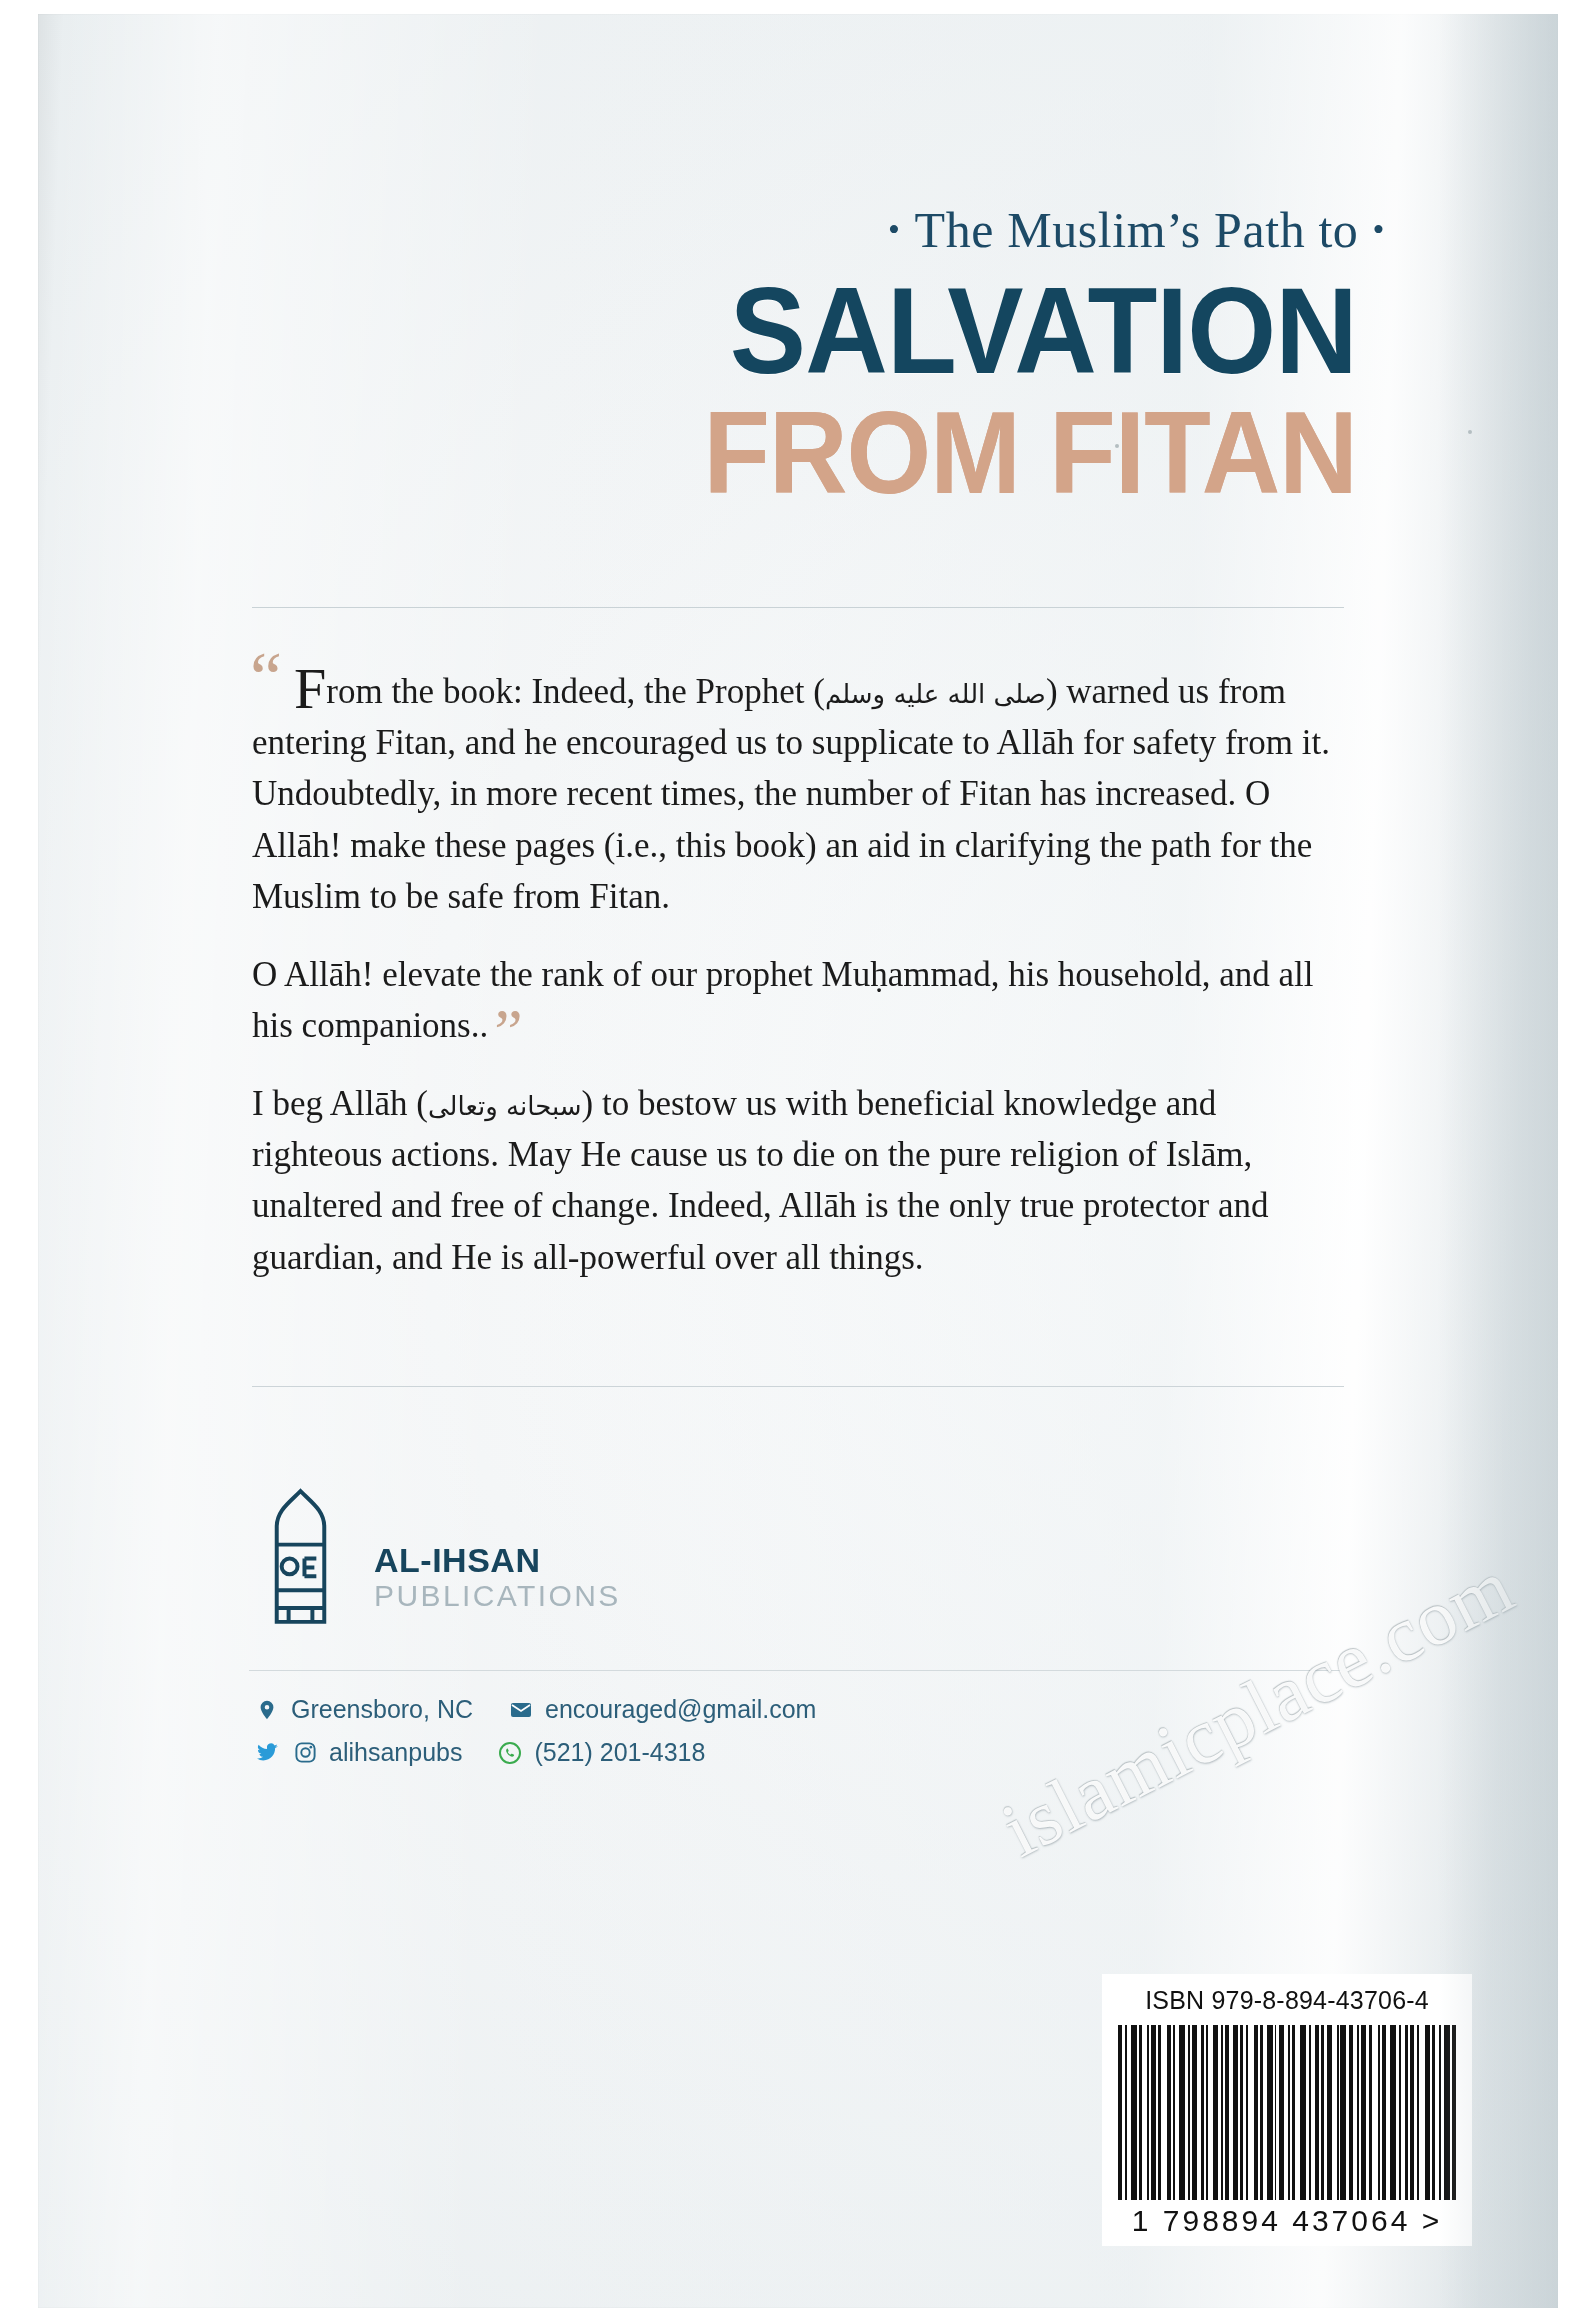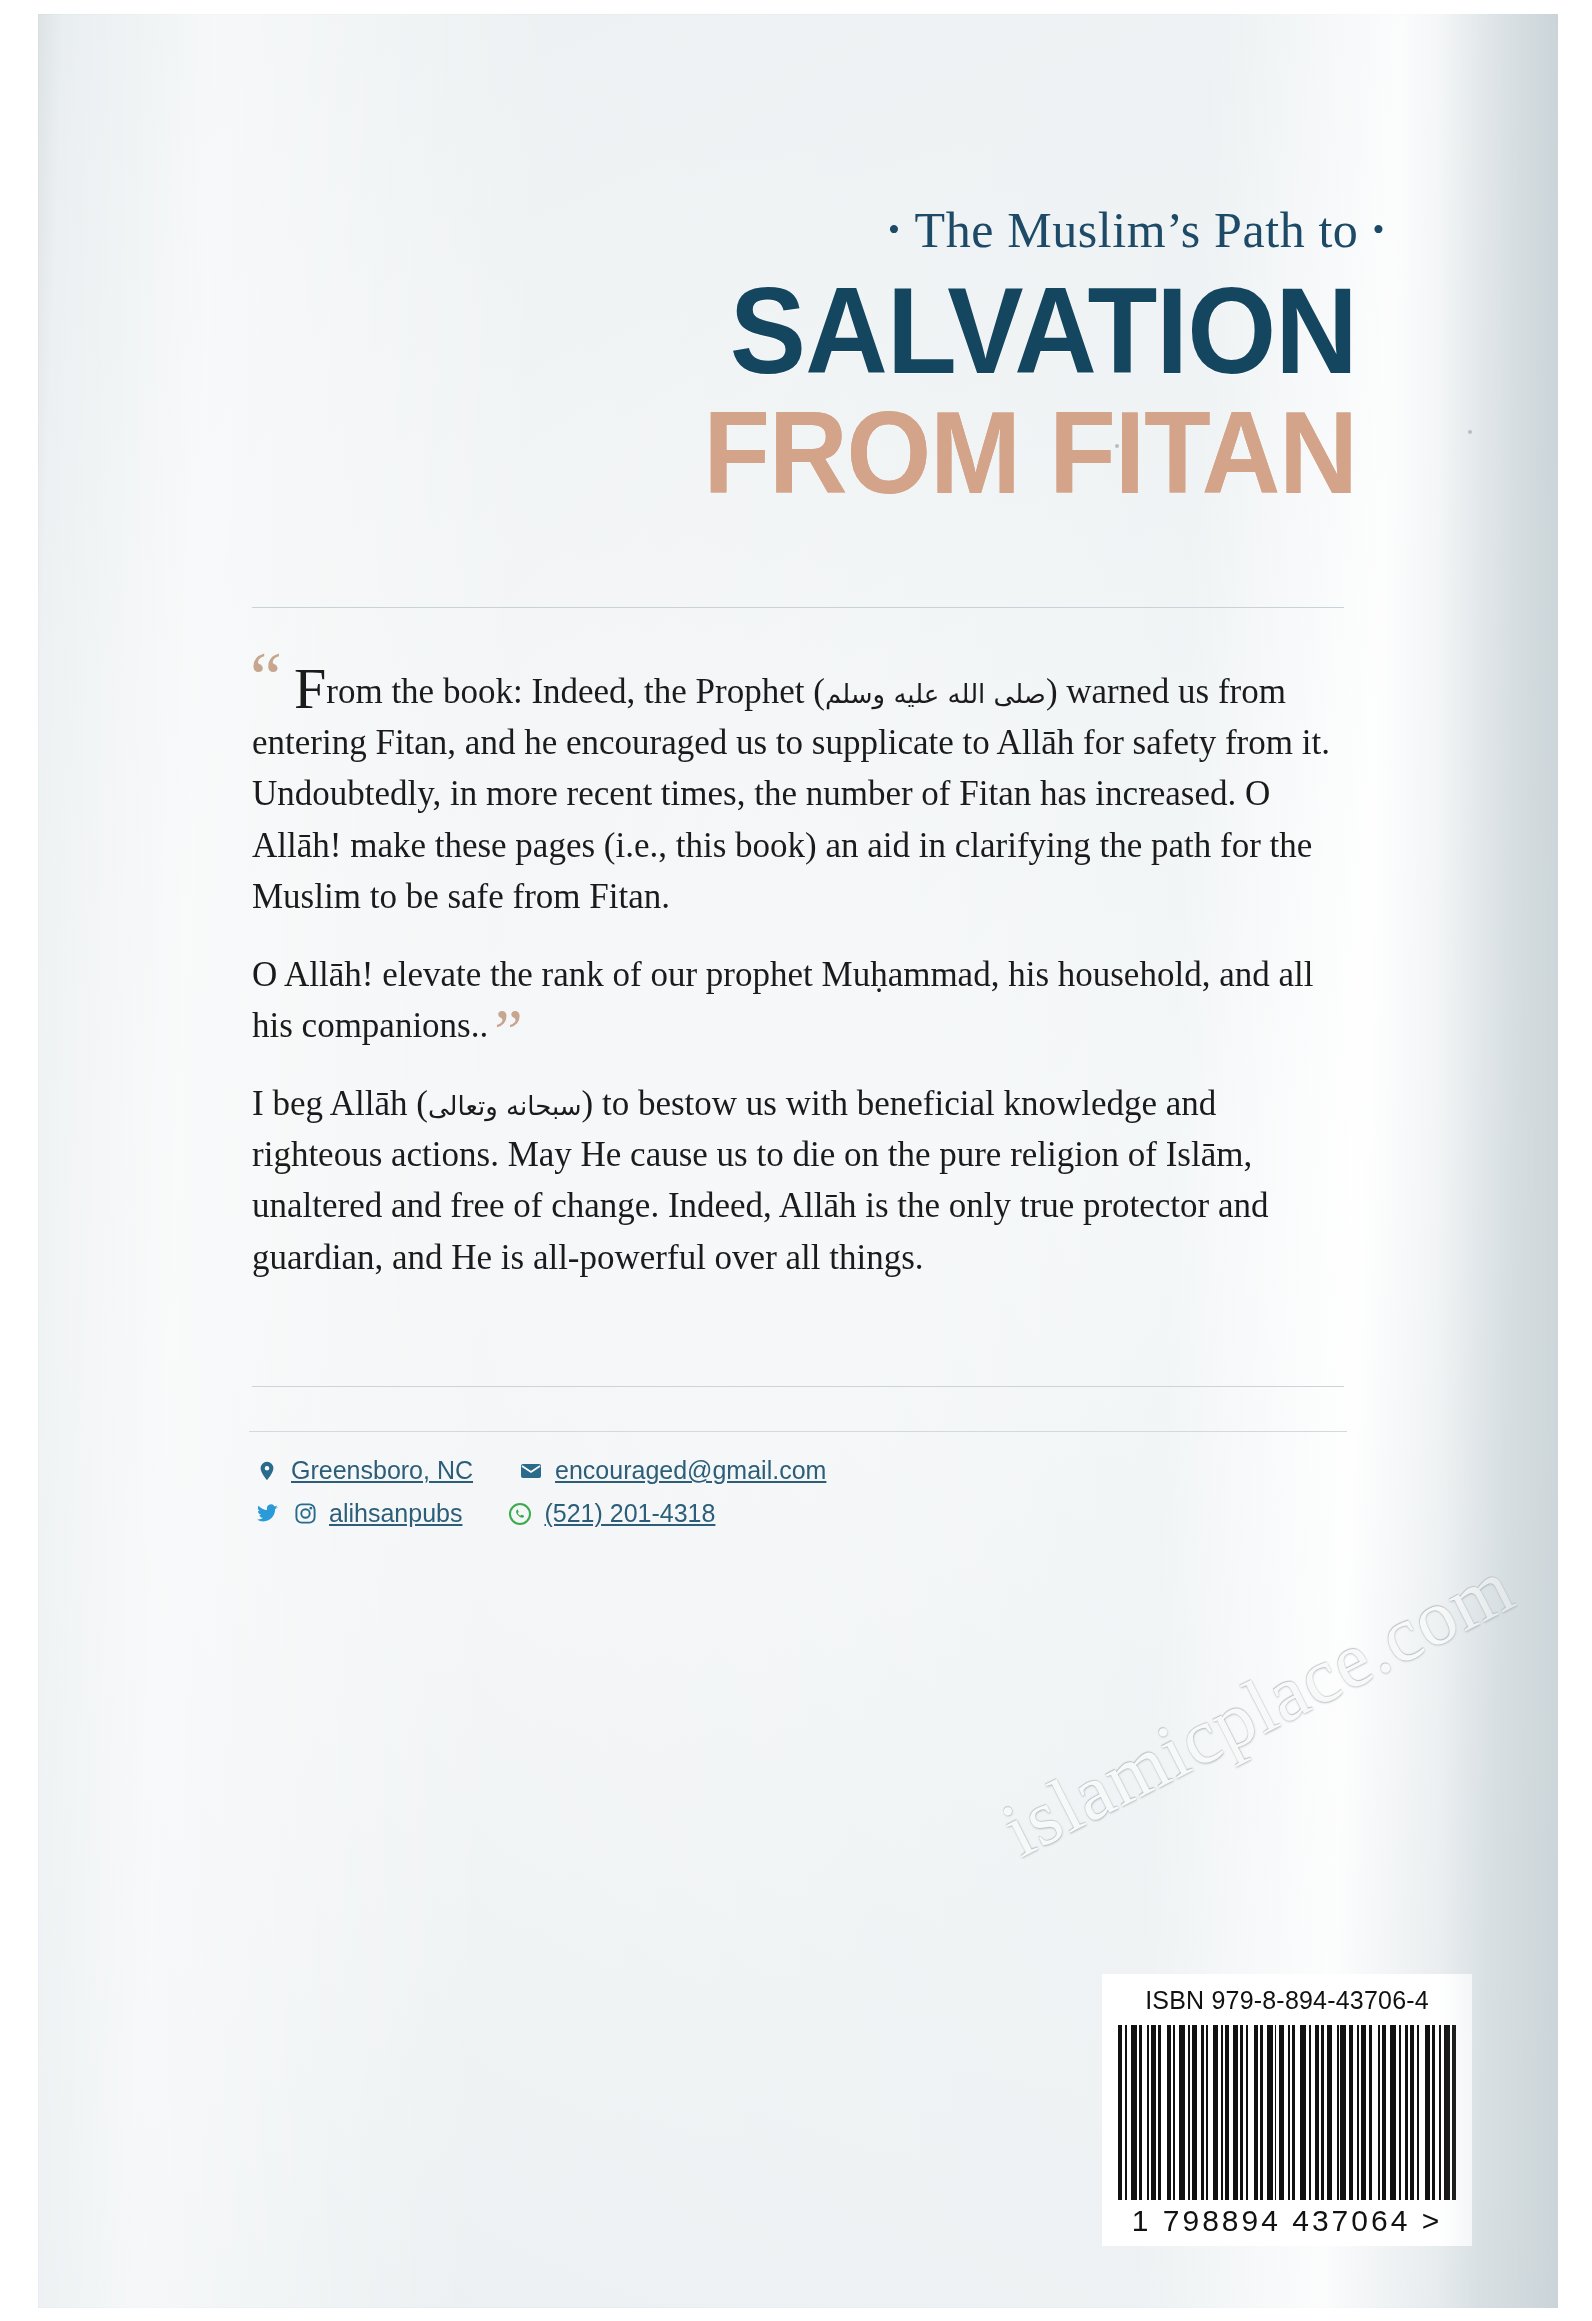--- a/index.html
+++ b/index.html
@@ -195,24 +195,22 @@
 
   .contacts {
     margin: 24px 0 0 56px;
     font-family: "Liberation Sans", sans-serif;
     font-size: 25px;
     color: #2c5e79;
   }
   .crow {
     display: flex;
     align-items: flex-start;
-    gap: 10px;
     margin-bottom: 14px;
     flex-wrap: nowrap;
-    text-decoration: underline;
   }
   .cgroup {
     display: flex;
     align-items: center;
     gap: 10px;
     margin-right: 34px;
   }
   .cicon {
     display: inline-flex;
     align-items: center;
@@ -308,20 +306,40 @@
         <p>
           <span>O Allāh! elevate the rank of our prophet Muḥammad, his household, and all his companions..</span><span class="qmark-close">”</span>
         </p>
         <p>
           <span>I beg Allāh (</span><span class="arabic">سبحانه وتعالى</span><span>) to bestow us with beneficial knowledge and righteous actions. May He cause us to die on the pure religion of Islām, unaltered and free of change. Indeed, Allāh is the only true protector and guardian, and He is all-powerful over all things.</span>
         </p>
       </div>
 
       <div class="rule2"></div>
 
+      <div class="pub">
+        <div class="pub-logo">
+          <svg viewBox="0 0 104 140" width="103" height="139" aria-hidden="true">
+            <g fill="none" stroke="#17455d" stroke-width="4">
+              <path d="M52 4 C40 16 28 24 28 40 L28 136 L76 136 L76 40 C76 24 64 16 52 4 Z"></path>
+              <path d="M28 58 L76 58"></path>
+              <path d="M28 104 L76 104"></path>
+              <path d="M28 122 L76 122"></path>
+              <path d="M40 122 L40 136"></path>
+              <path d="M64 122 L64 136"></path>
+              <circle cx="41" cy="80" r="8"></circle>
+              <path d="M56 72 L56 90 M56 72 L68 72 M56 81 L66 81 M56 90 L68 90"></path>
+            </g>
+          </svg>
+        </div>
+        <div class="pub-text">
+          <div class="pub-name">AL-IHSAN</div>
+          <div class="pub-sub">PUBLICATIONS</div>
+        </div>
+      </div>
 
       <div class="rule3"></div>
 
       <div class="contacts">
         <div class="crow">
           <span class="cgroup">
             <span class="cicon">
               <svg viewBox="0 0 24 24" width="22" height="22">
                   <path fill="#2a6b8c" d="M12 2a7 7 0 0 0-7 7c0 5 7 13 7 13s7-8 7-13a7 7 0 0 0-7-7zm0 9.5A2.5 2.5 0 1 1 12 6.5a2.5 2.5 0 0 1 0 5z"></path>
                 </svg>

